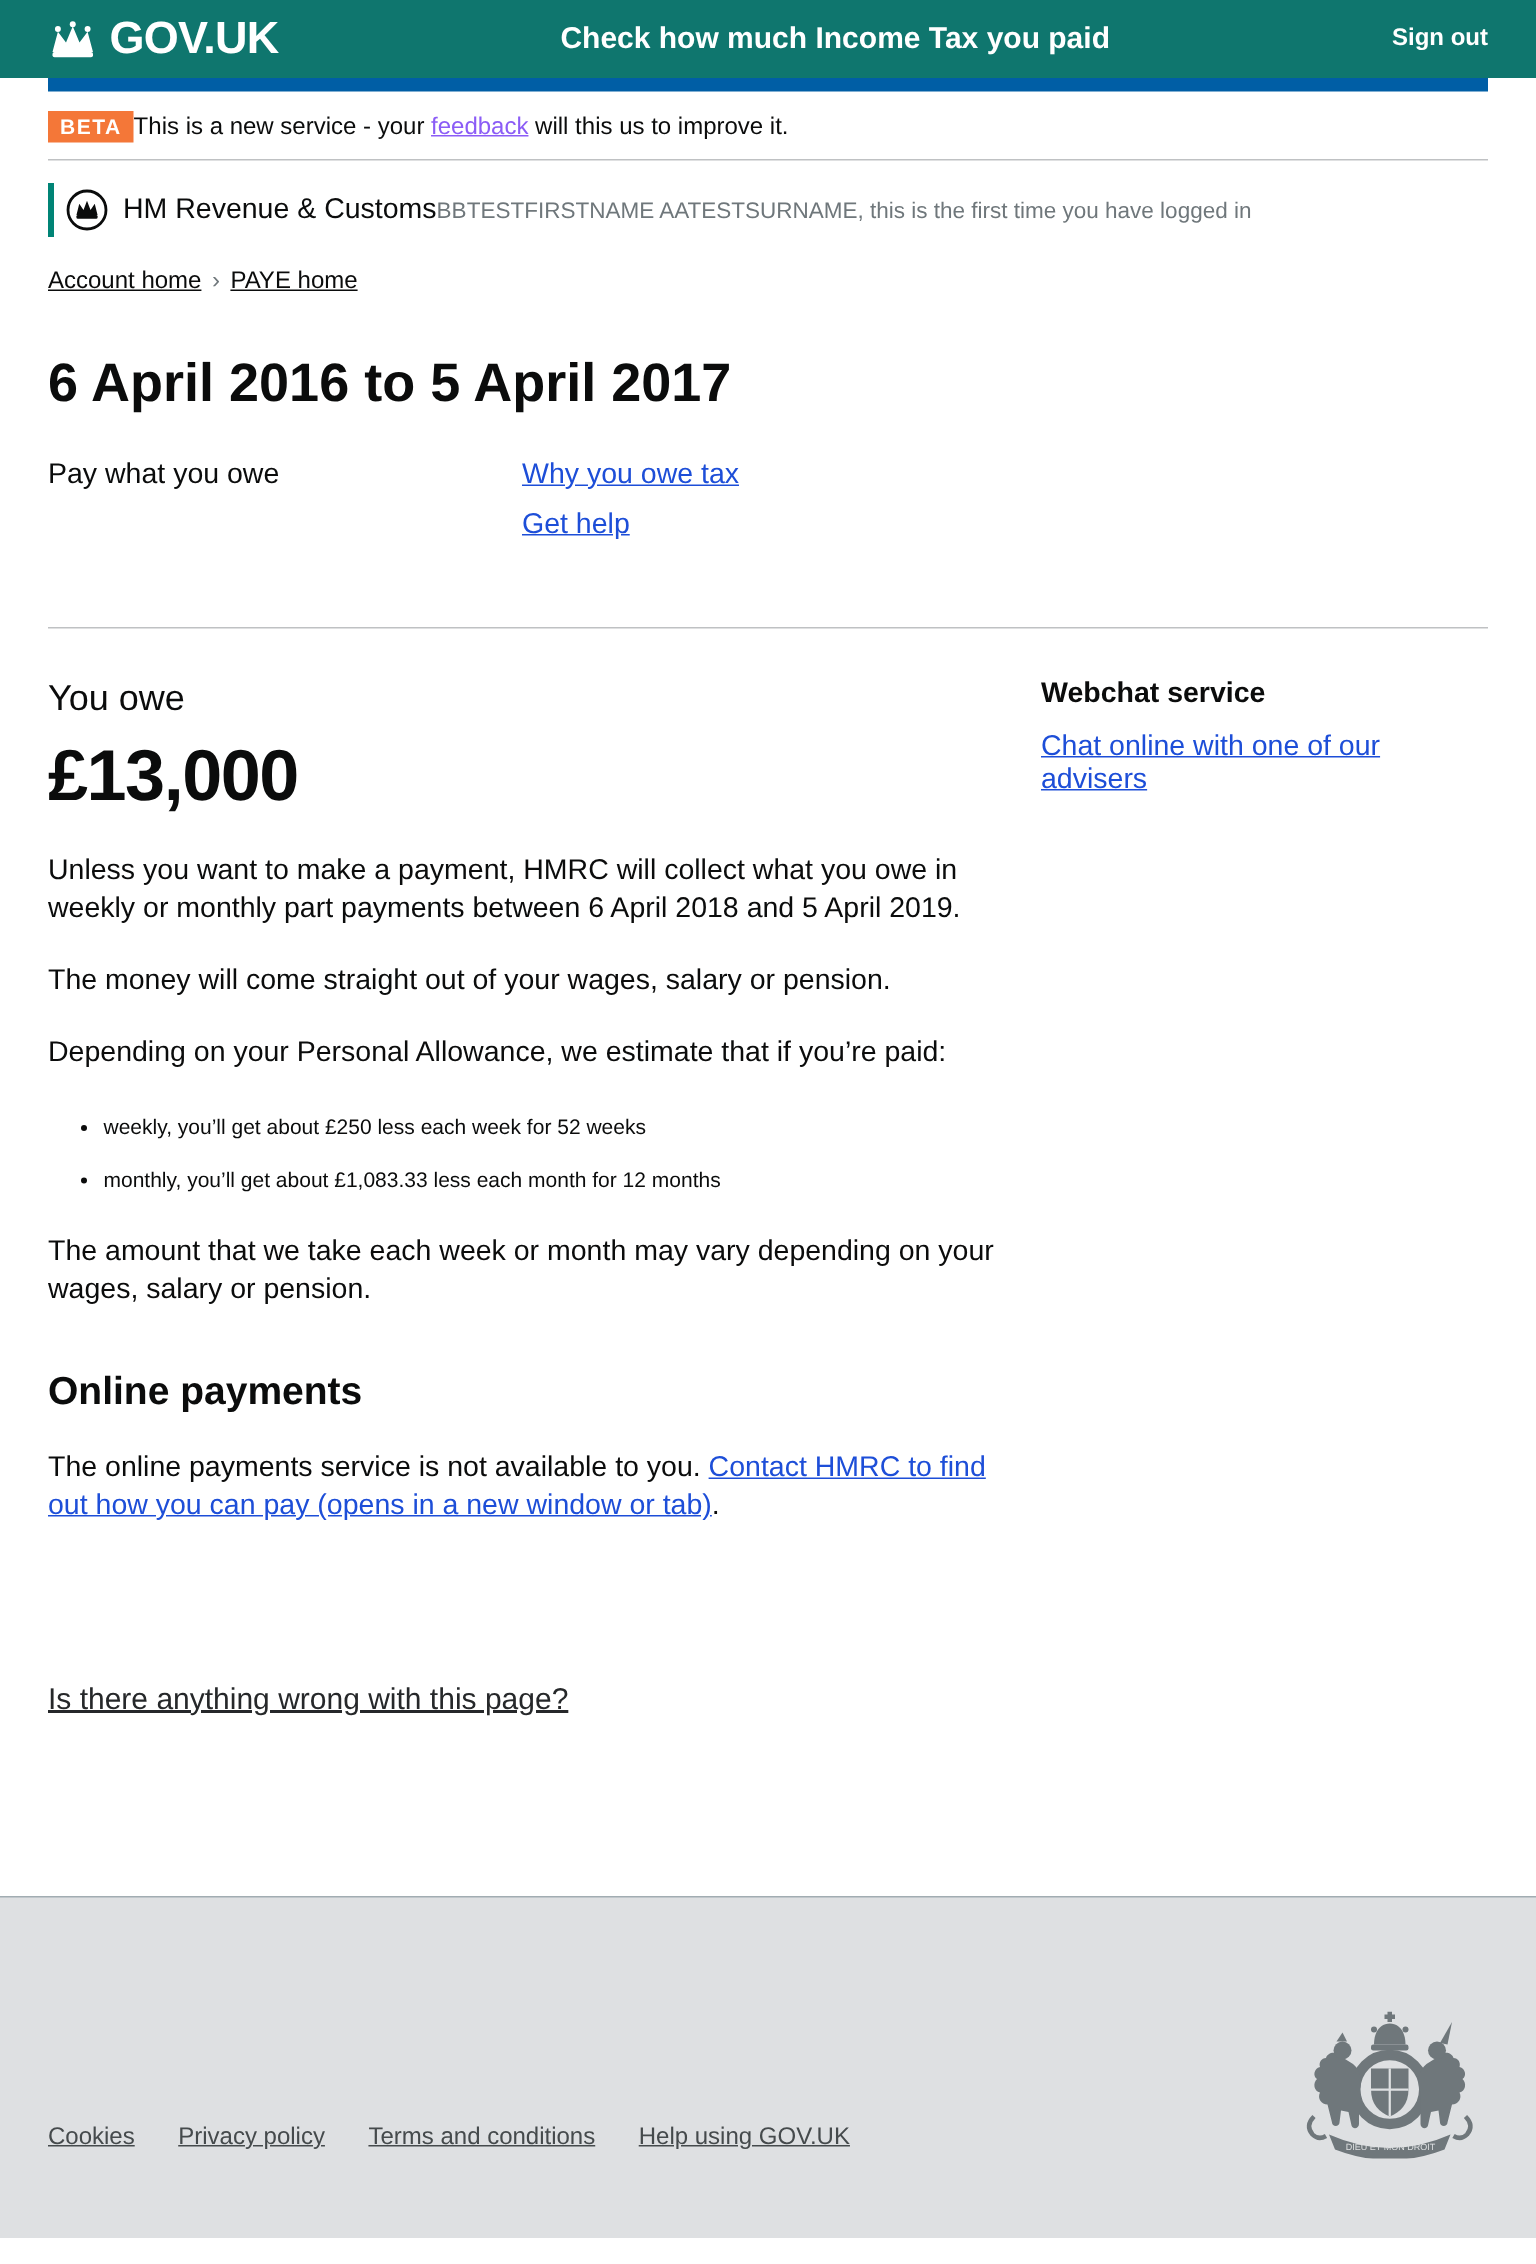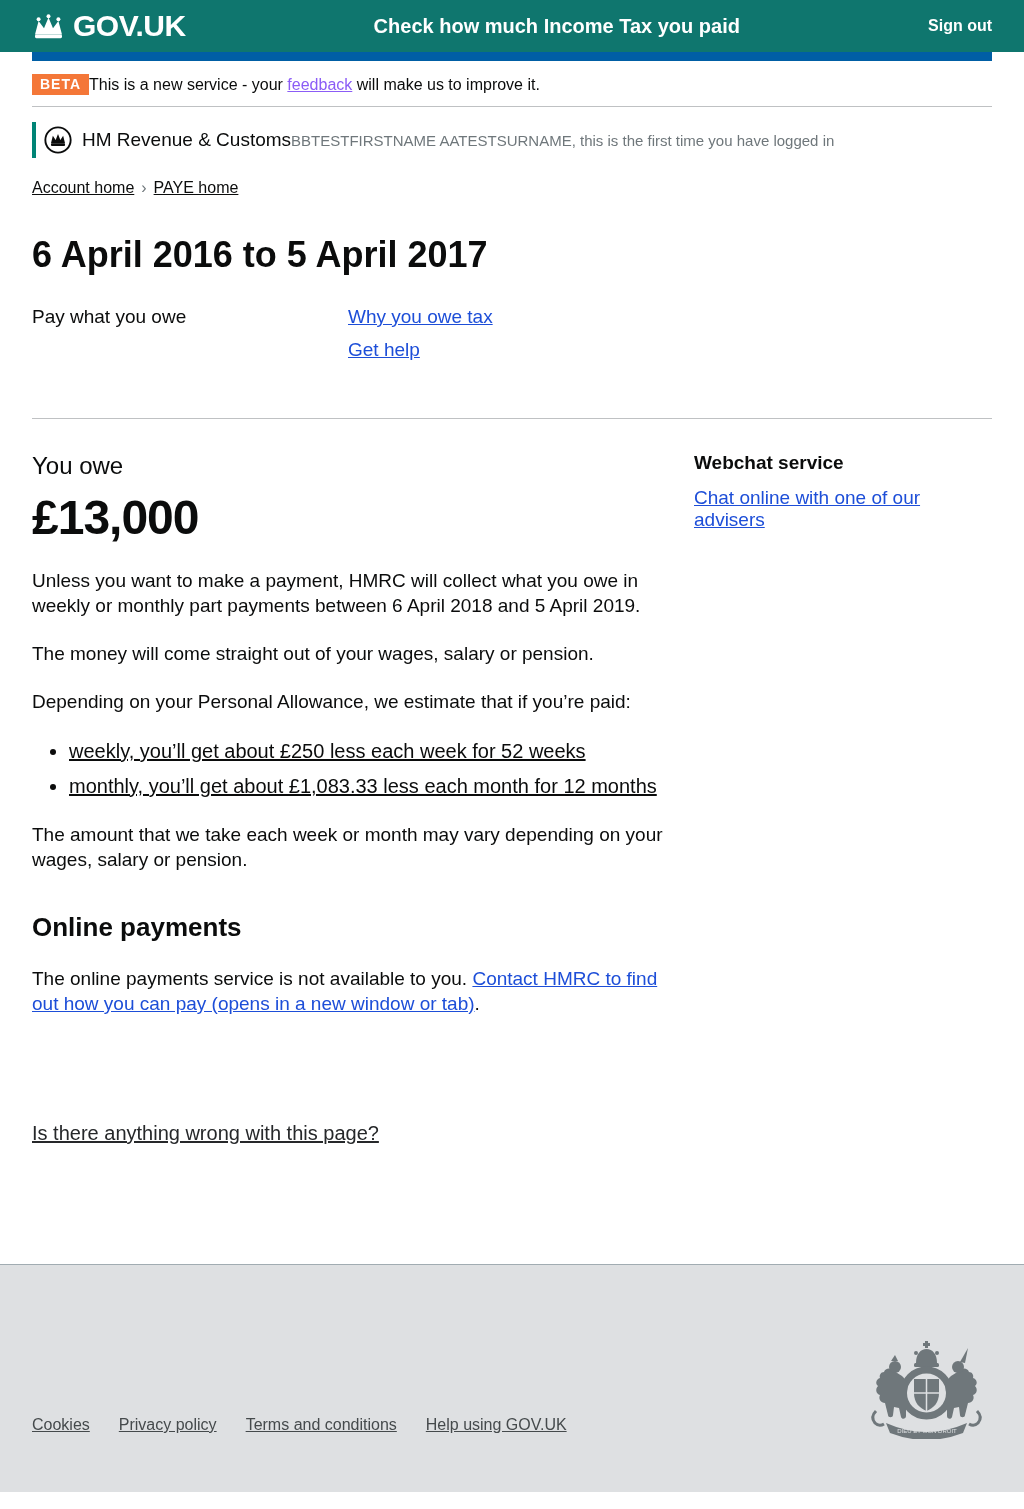--- a/index.html
+++ b/index.html
@@ -47,21 +47,21 @@
 
   
   .columns { display: flex; margin-top: 33px; }
   .col-left { width: 662px; padding-right: 26px; }
   .col-right { flex: 1; }
 
   .owe-label { font-size: 24px; margin: 0; }
   .owe-amount { font-size: 48px; font-weight: bold; margin: 10px 0 0; letter-spacing: -1px; }
   p.body { font-size: 19px; line-height: 25px; margin: 23px 0 0; max-width: 640px; }
   ul.body-list { margin: 25px 0 0; padding-left: 37px; }
-  ul.body-list li { font-size: 20px; line-height: 25px; margin-bottom: 10px; text-decoration: underline; }
+  ul.body-list li { font-size: 14px; line-height: 25px; margin-bottom: 10px; }
   h2.section { font-size: 26px; font-weight: bold; margin: 40px 0 0; }
 
   .webchat-title { font-size: 19px; font-weight: bold; margin: 0; }
   .webchat-link { display: inline-block; margin-top: 13px; font-size: 19px; }
 
   .wrong-page { display: inline-block; margin-top: 106px; margin-bottom: 119px; font-size: 20px; color: #26282a; text-decoration: underline; }
 
   
   footer { background: #dee0e2; border-top: 1px solid #a1acb2; color: #454a4c; }
   .footer-inner { width: 960px; margin: 0 auto; position: relative; padding: 151px 0 58px; }
@@ -93,21 +93,21 @@
   </div>
 </header>
 <div class="container">
     <div class="blue-bar"></div>
   </div>
 
 <div class="container">
 
   <div class="beta">
     <span class="beta-badge">BETA</span>
-    <span class="beta-text"><span>This is a new service - your </span><a href="#" class="blue-link">feedback</a><span> will make us to improve it.</span></span>
+    <span class="beta-text"><span>This is a new service - your </span><a href="#" class="blue-link">feedback</a><span> will this us to improve it.</span></span>
   </div>
 
   <div class="org-row">
     <div class="org-left">
       <span style="display:inline-flex;">
         <svg width="30" height="30" viewBox="0 0 32 32" aria-hidden="true">
           <circle cx="16" cy="16" r="13.5" fill="none" stroke="#0b0c0c" stroke-width="2"></circle>
           <g fill="#0b0c0c">
             <path d="M8.5 19.5 L10.5 11.5 L13.5 16 L16 9.5 L18.5 16 L21.5 11.5 L23.5 19.5 Z"></path>
             <rect x="8.5" y="19.5" width="15" height="2.8" rx="1"></rect>

